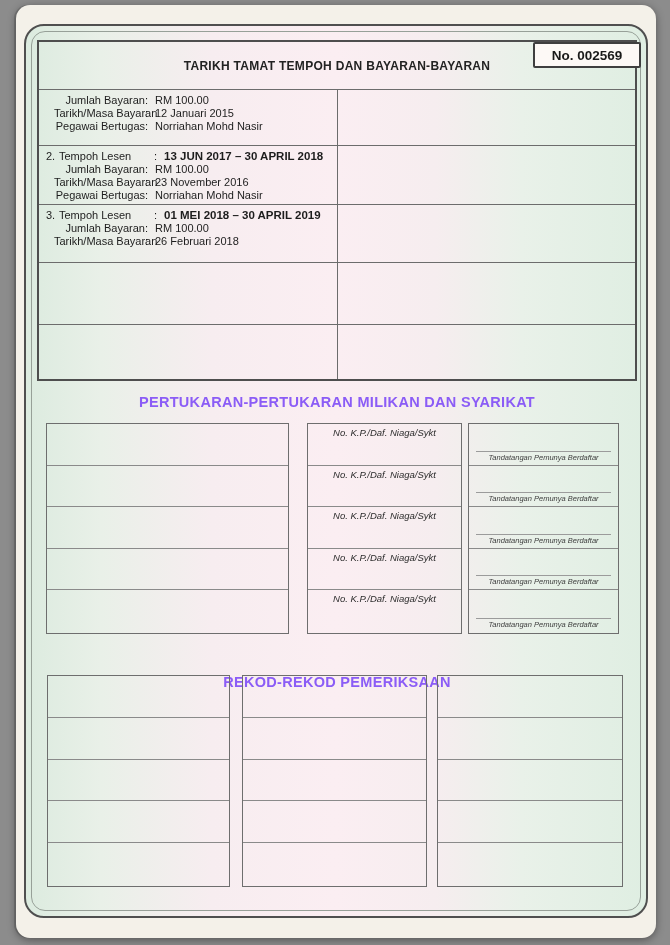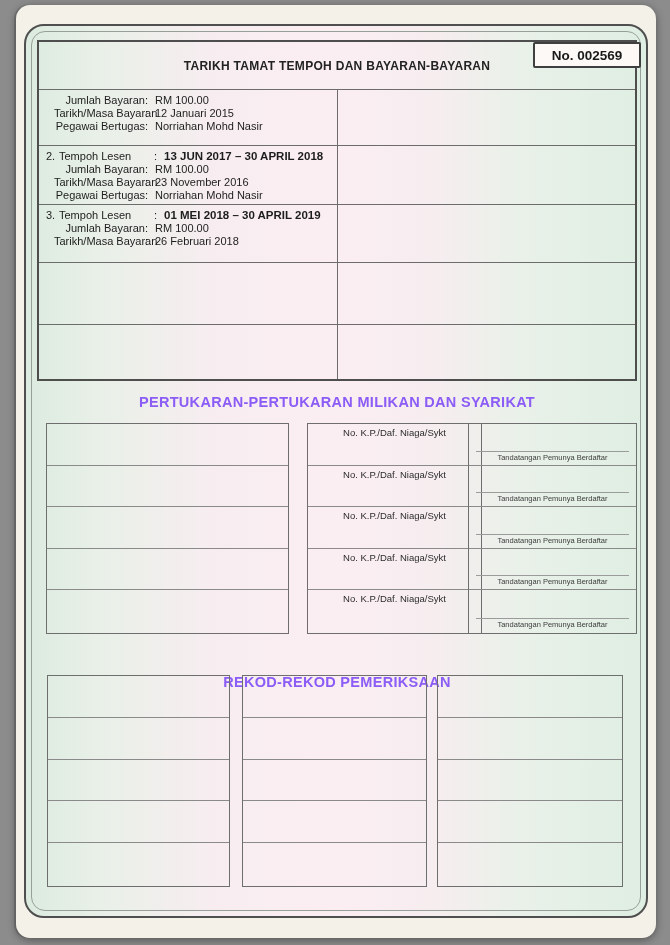--- a/index.html
+++ b/index.html
@@ -58,22 +58,22 @@
   
   .sec-title{
     position:absolute;left:21px;width:600px;text-align:center;
     font-weight:bold;font-size:14.5px;letter-spacing:.3px;color:#8b5cf6;
   }
   .sec-title.ownership{top:389px;}
   .sec-title.inspection{top:669px;}
   
   .obox{position:absolute;top:418px;height:211px;border:1.5px solid #6e6e6e;box-sizing:border-box;background:transparent;}
   .obox-left{left:30px;width:243px;}
-  .obox-mid{left:291px;width:175px;}
-  .obox-right{left:452px;width:169px;}
+  .obox-mid{left:291px;width:155px;font-style:italic;}
+  .obox-right{left:452px;width:151px;font-style:italic;}
   .ocell{height:41.6px;border-bottom:1px solid #8a8a8a;box-sizing:border-box;position:relative;}
   .ocell.last{border-bottom:none;}
   .kp-label{
     display:block;text-align:center;padding-top:3px;
     font-size:9.5px;color:#2c2c2c;
   }
   .sigcell{display:flex;flex-direction:column;justify-content:flex-end;}
   .sigline{border-top:1px solid #9b9b9b;margin:0 7px;}
   .siglabel{font-size:7.5px;text-align:center;color:#3d3d3d;padding:1px 0 3px 0;white-space:nowrap;overflow:hidden;}
   

